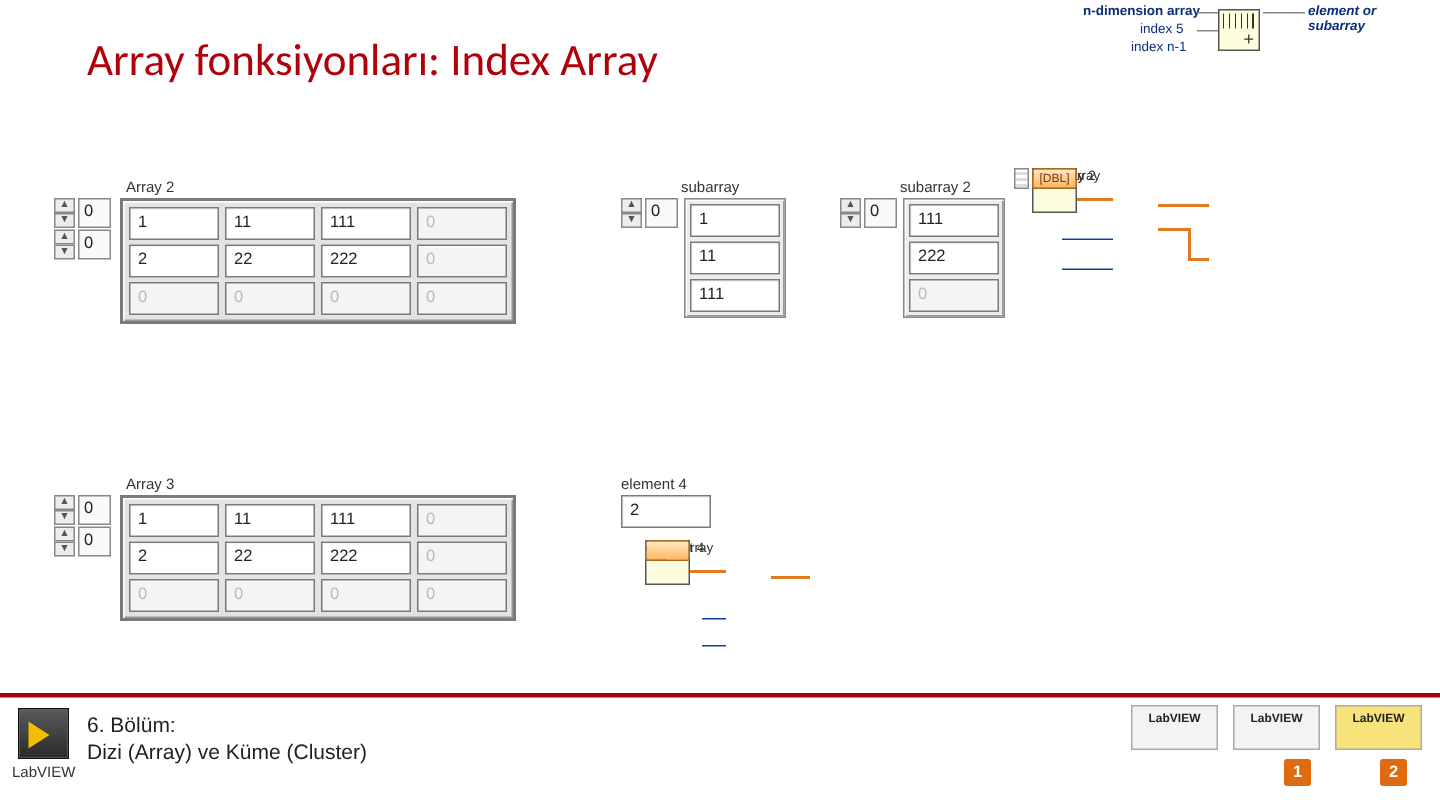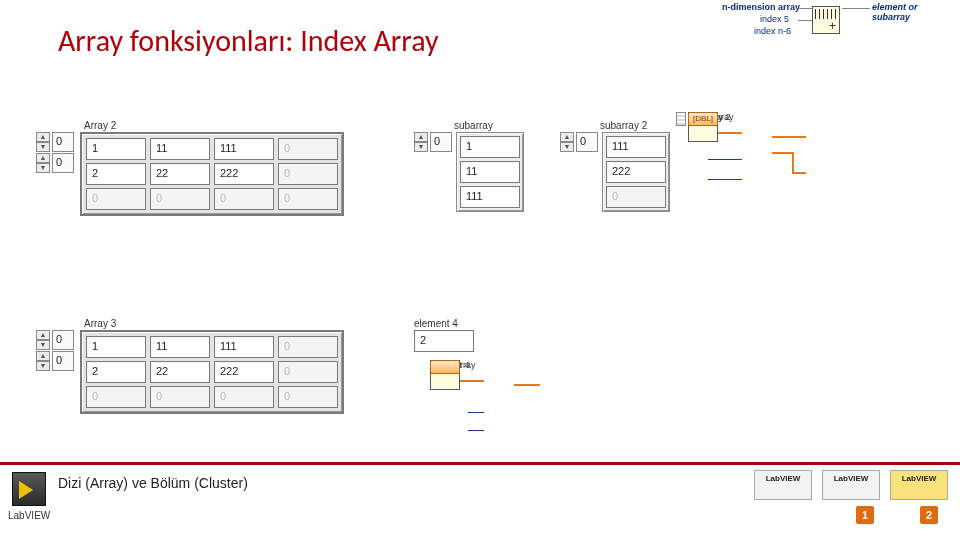--- a/index.html
+++ b/index.html
@@ -144,21 +144,21 @@
   .badges-row2 { position: absolute; right: 22px; top: 506px; display: flex; gap: 46px; }
 </style>
 </head>
 <body>
 
 <div class="title">Array fonksiyonları: Index Array</div>
 
 <div class="legend">
   <div class="lbl-nd">n-dimension array</div>
   <div class="lbl-i0">index 5</div>
-  <div class="lbl-in">index n-6</div>
+  <div class="lbl-in">index n-1</div>
   <div class="lbl-el">element or subarray</div>
   <div class="wire-l"></div>
     <div class="wire-l2"></div>
     <div class="wire-r"></div>
   <div class="func-icon"></div>
 </div>
 
 <div class="arr2">
   <div class="panel-label" style="margin-left:48px">Array 2</div>
   <div class="main">
@@ -321,21 +321,22 @@
   <div class="wire-b" style="left:38px;top:70px;width:16px"></div>
   <div class="tag" style="left:112;top:8">element 4</div>
   <div class="dbl-sink" style="left:110;top:20"></div>
   <div class="wire-h" style="left:84px;top:24px;width:26px"></div>
 </div>
 
 <div class="footer-line"></div>
 <div class="lv-icon"></div>
 <div class="lv-text">LabVIEW</div>
 <div class="footer-title">
-  <div>Dizi (Array) ve Bölüm (Cluster)</div>
+  <div>6. Bölüm:</div>
+  <div>Dizi (Array) ve Küme (Cluster)</div>
 </div>
 <div class="badges">
   <div class="badge">
       <div class="lv">LabVIEW</div>
     </div>
   <div class="badge">
       <div class="lv">LabVIEW</div>
     </div>
   <div class="badge y">
       <div class="lv">LabVIEW</div>

